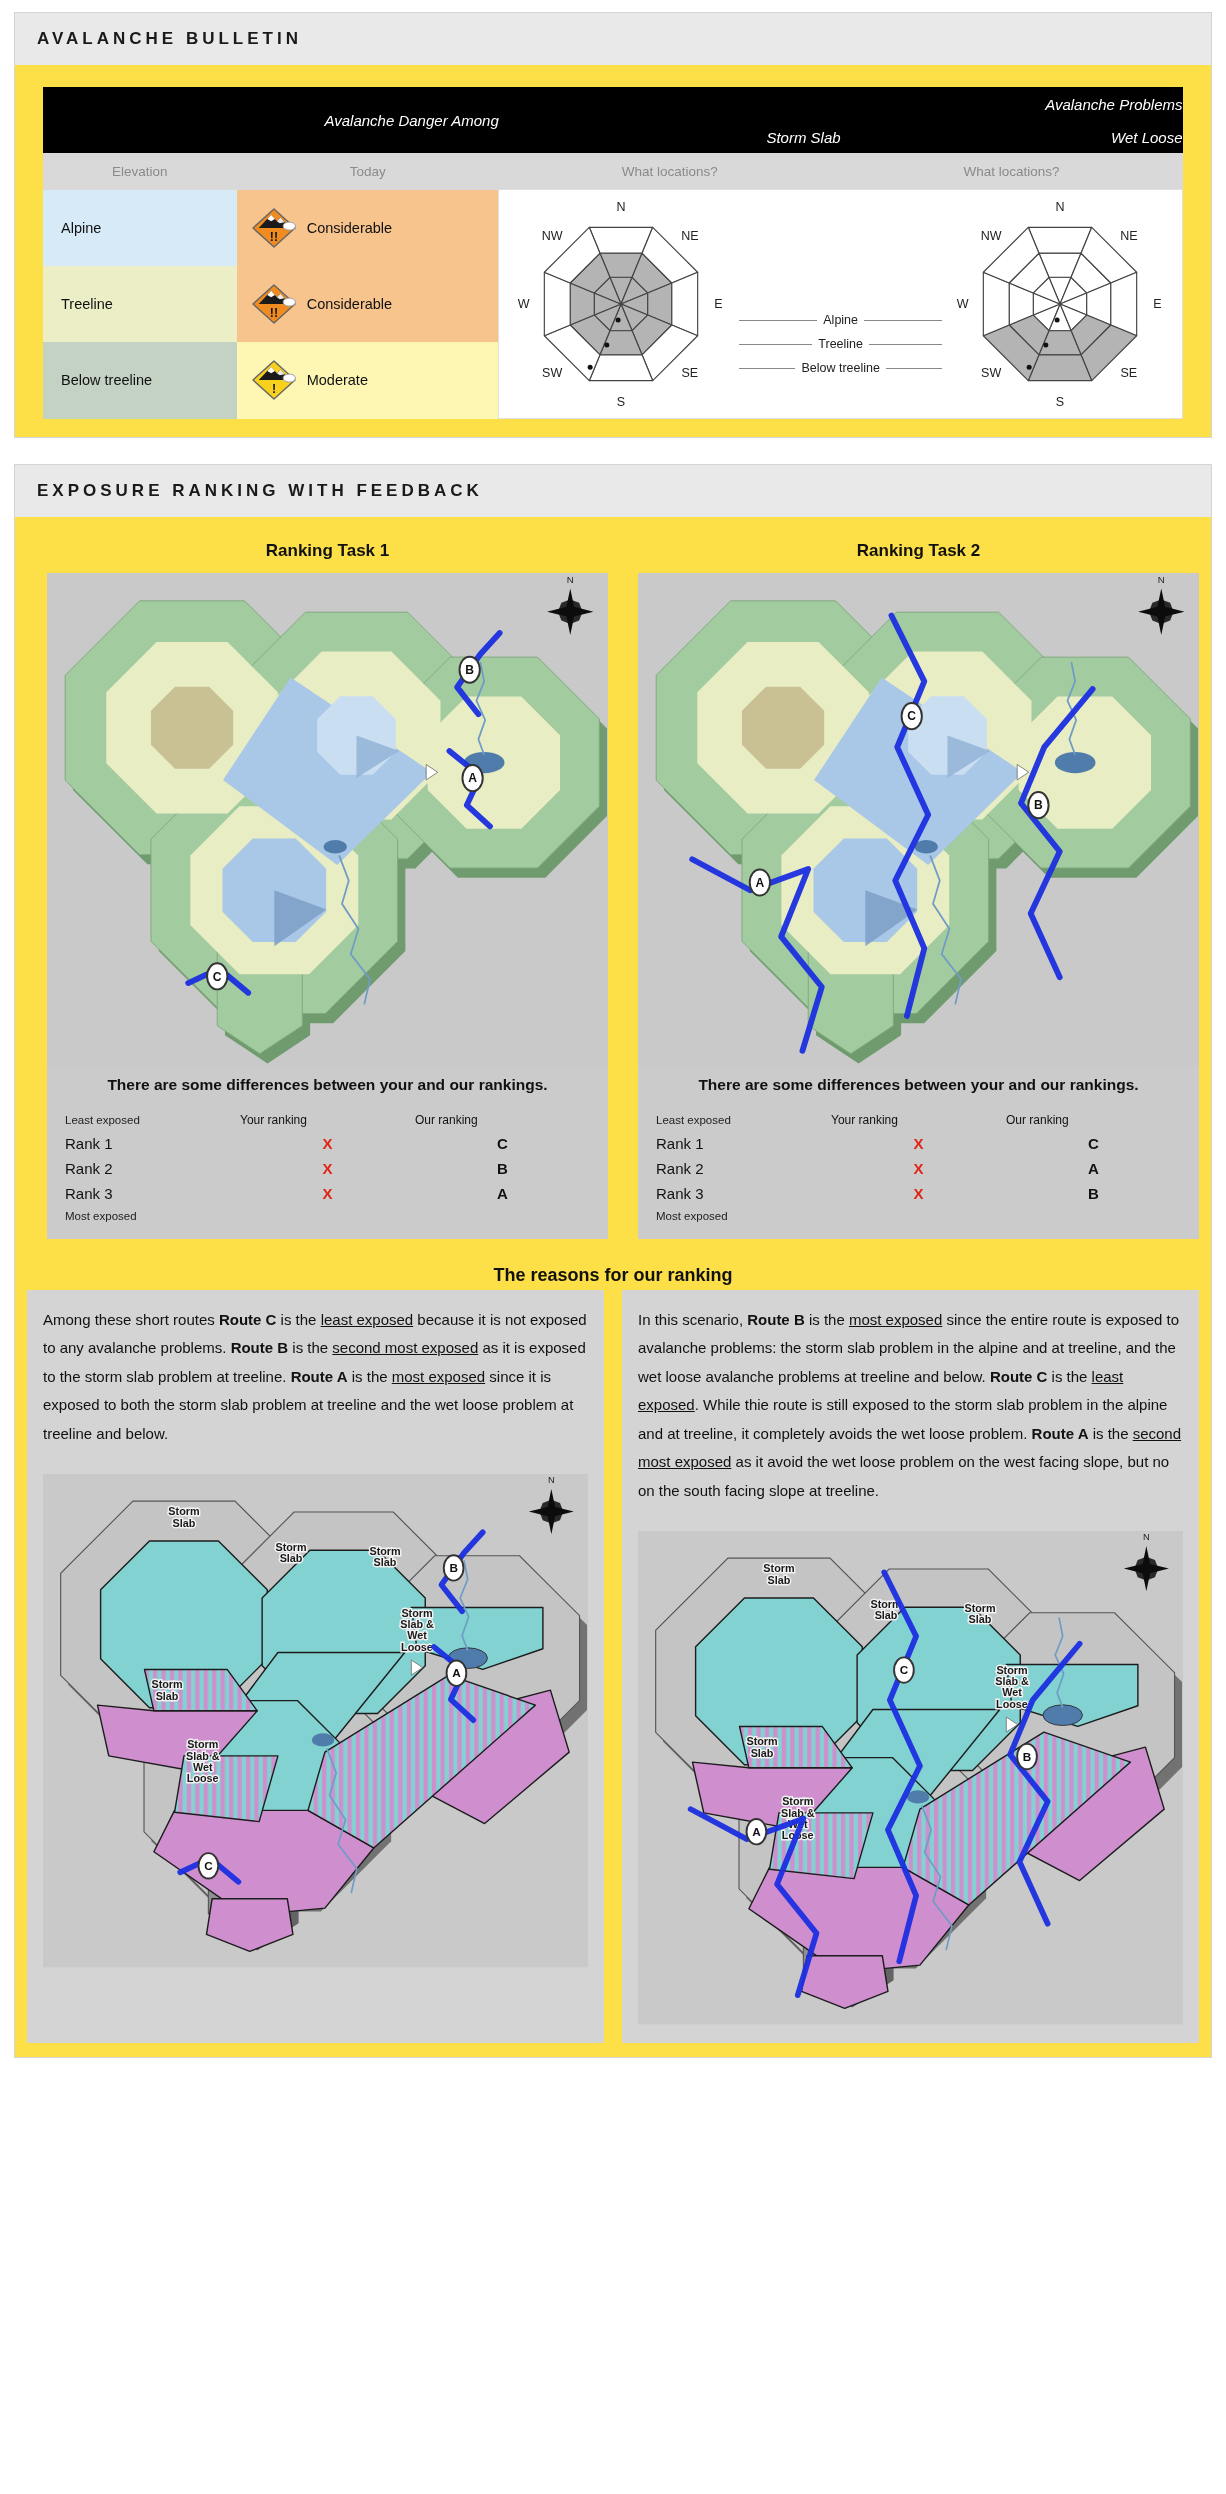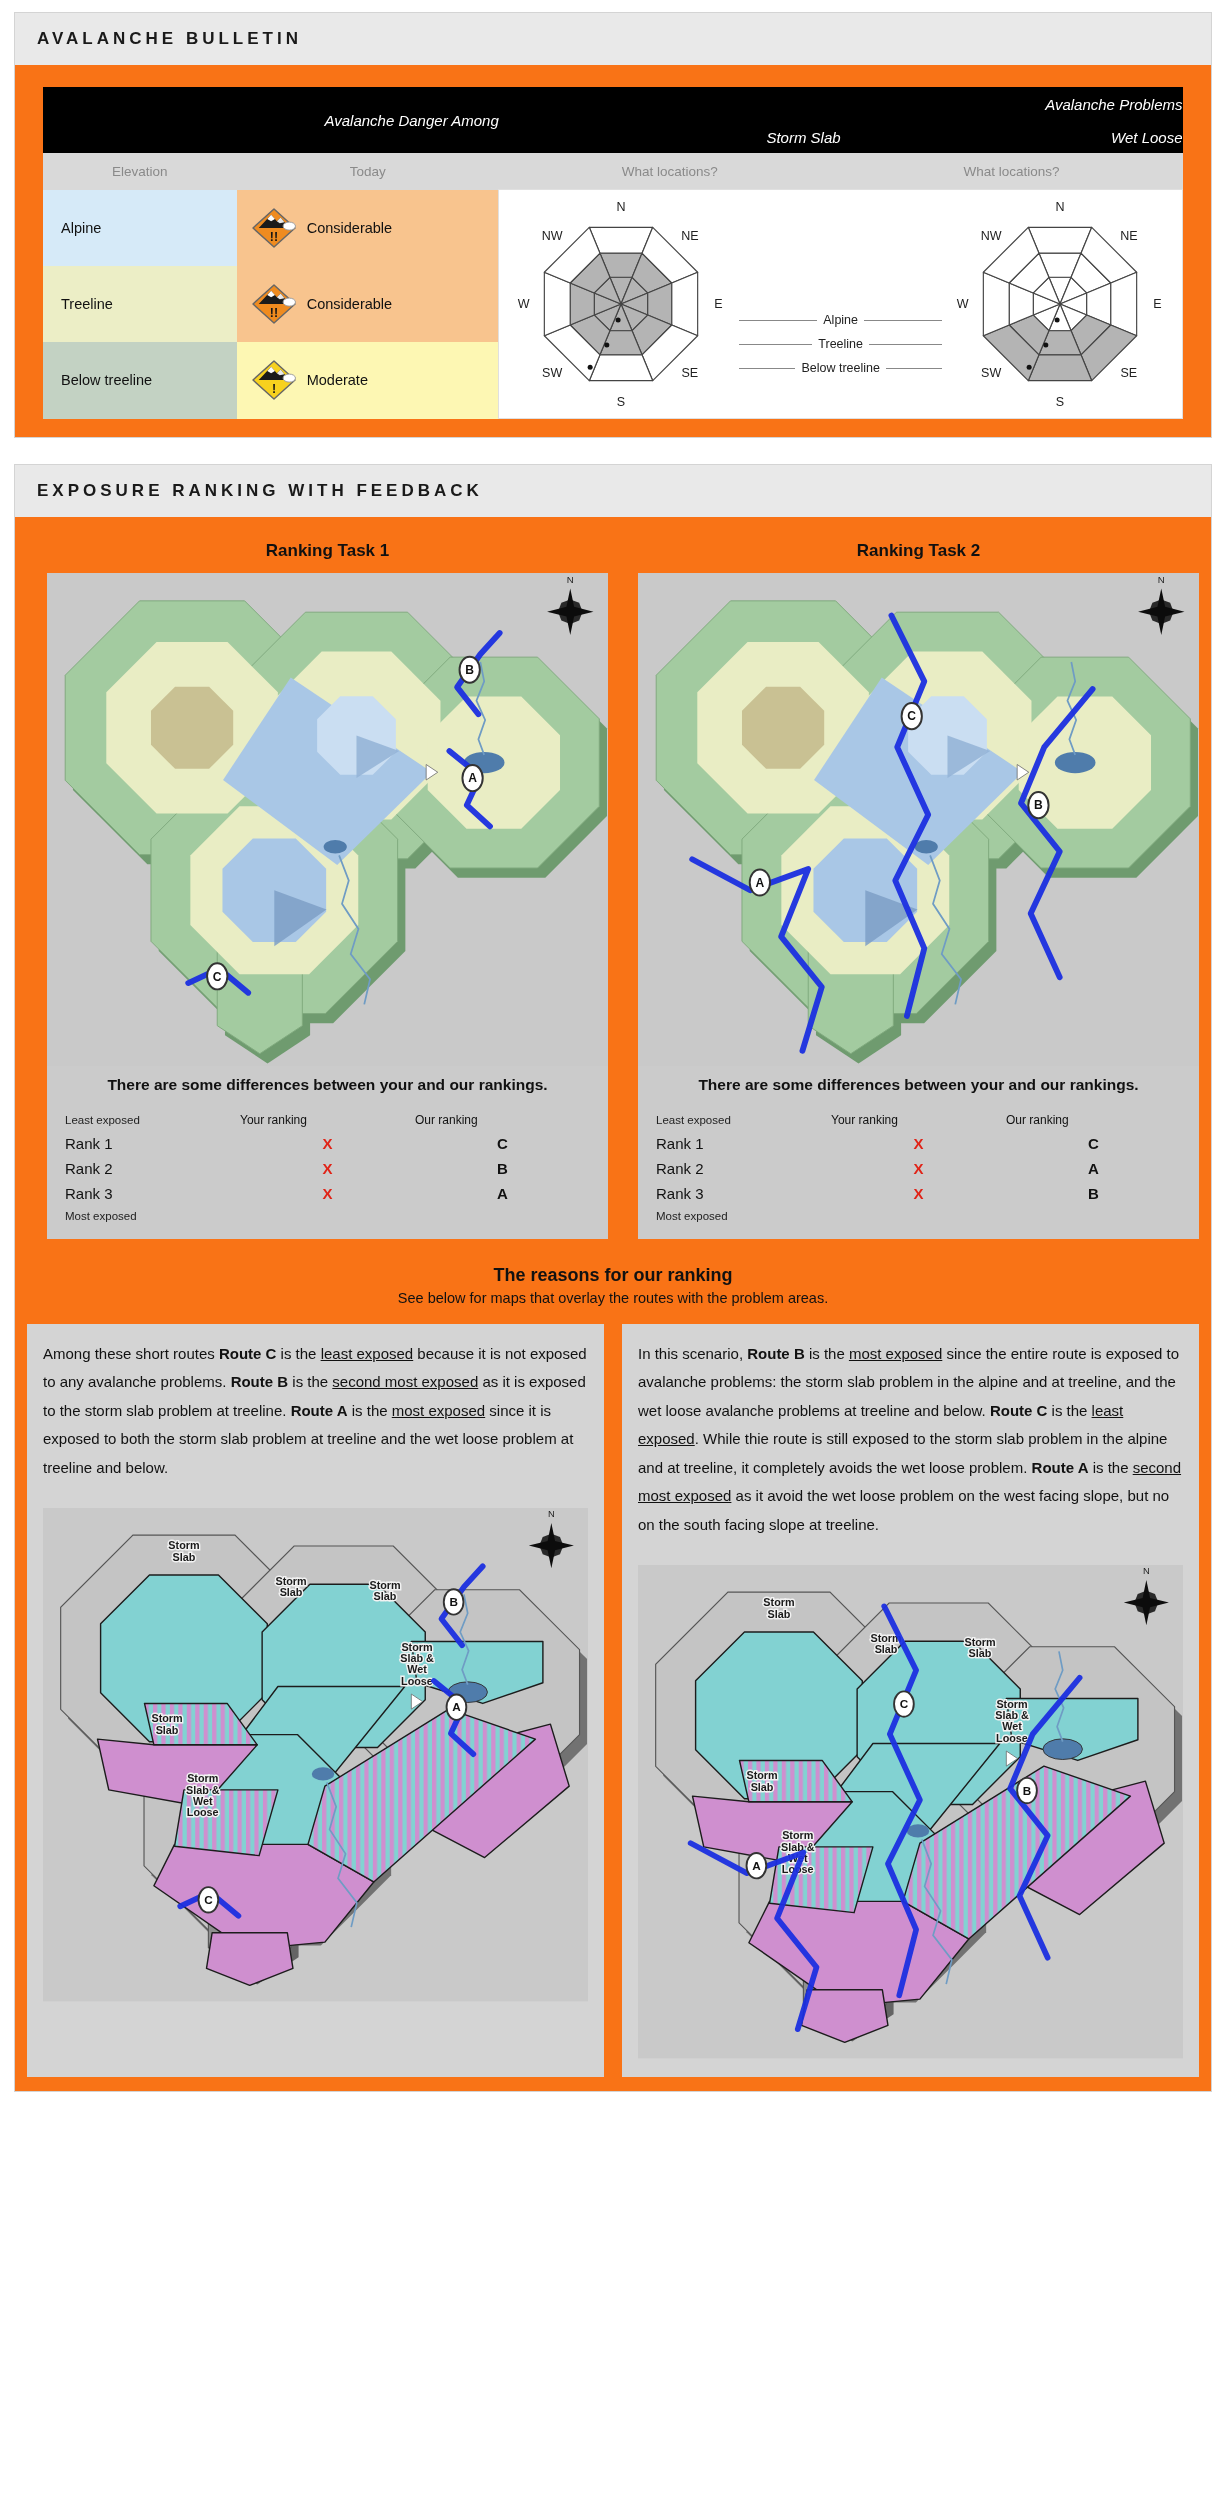--- a/index.html
+++ b/index.html
@@ -1,17 +1,17 @@
 <!DOCTYPE html>
 <html><head>
 <meta charset="utf-8">
 <style>
   html,body{margin:0;padding:0;background:#fff;}
   body{width:1226px;font-family:"Liberation Sans",sans-serif;color:#111;}
-  .panel{border:1px solid #d4d4d4;margin:12px 14px 26px 14px;background:#f97316;}
+  .panel{border:1px solid #d4d4d4;margin:12px 14px 26px 14px;background:#fde047;}
   .panel-header{background:#e9e9e9;padding:16px 22px;font-weight:bold;font-size:17px;letter-spacing:4px;color:#1a1a1a;}
   
   .bulletin-body{padding:22px 28px 18px 28px;}
   table.bulletin{width:100%;border-collapse:collapse;table-layout:fixed;}
   table.bulletin th,table.bulletin td{padding:0;}
   .hdr-black{background:#000;color:#fff;font-weight:normal;font-size:15px;text-align:right;font-style:italic;}
   .hdr-danger{height:66px;vertical-align:middle;}
   .hdr-problems{height:34px;vertical-align:middle;}
   .hdr-problem-name{height:32px;vertical-align:middle;}
   .subhdr{background:#d9d9d9;color:#8a8a8a;font-size:13.5px;text-align:center;height:36px;vertical-align:middle;}
@@ -359,21 +359,20 @@
           <div class="rg-letter">B</div>
           <div class="rg-small">Most exposed</div>
           <div></div>
             <div></div>
         </div>
       </div>
     </div>
   </div>
 
   <div class="reasons-head">The reasons for our ranking</div>
-  <div class="reasons-sub">See below for maps that overlay the routes with the problem areas.</div>
 
   <div class="reasons-grid">
     <div class="reason-col">
       <div class="reason-text"><span>Among these short routes </span><span style="font-weight: bold;">Route C</span><span> is the </span><span style="text-decoration: underline;">least exposed</span><span> because it is not exposed to any avalanche problems. </span><span style="font-weight: bold;">Route B</span><span> is the </span><span style="text-decoration: underline;">second most exposed</span><span> as it is exposed to the storm slab problem at treeline. </span><span style="font-weight: bold;">Route A</span><span> is the </span><span style="text-decoration: underline;">most exposed</span><span> since it is exposed to both the storm slab problem at treeline and the wet loose problem at treeline and below.</span></div>
       <svg class="map-svg reason-map" viewBox="0 0 580 525">
           <rect x="0" y="0" width="580" height="525" fill="#c9c9c9"></rect>
           <defs>
             <pattern id="stripes-overlay1" width="9" height="9" patternUnits="userSpaceOnUse">
               <rect width="9" height="9" fill="#82d2d2"></rect>
               <rect width="4.5" height="9" fill="#cf8fcf"></rect>

